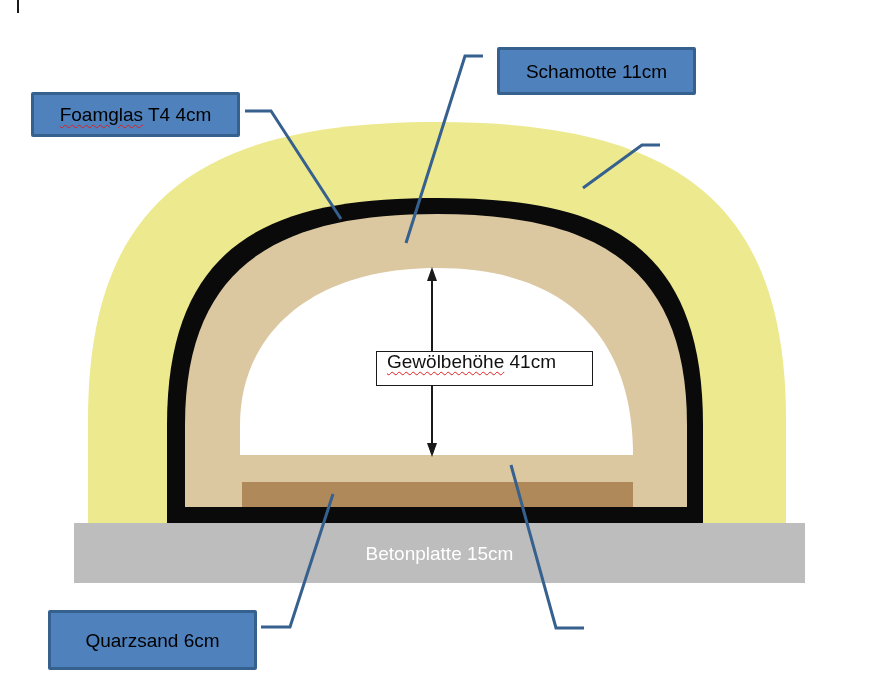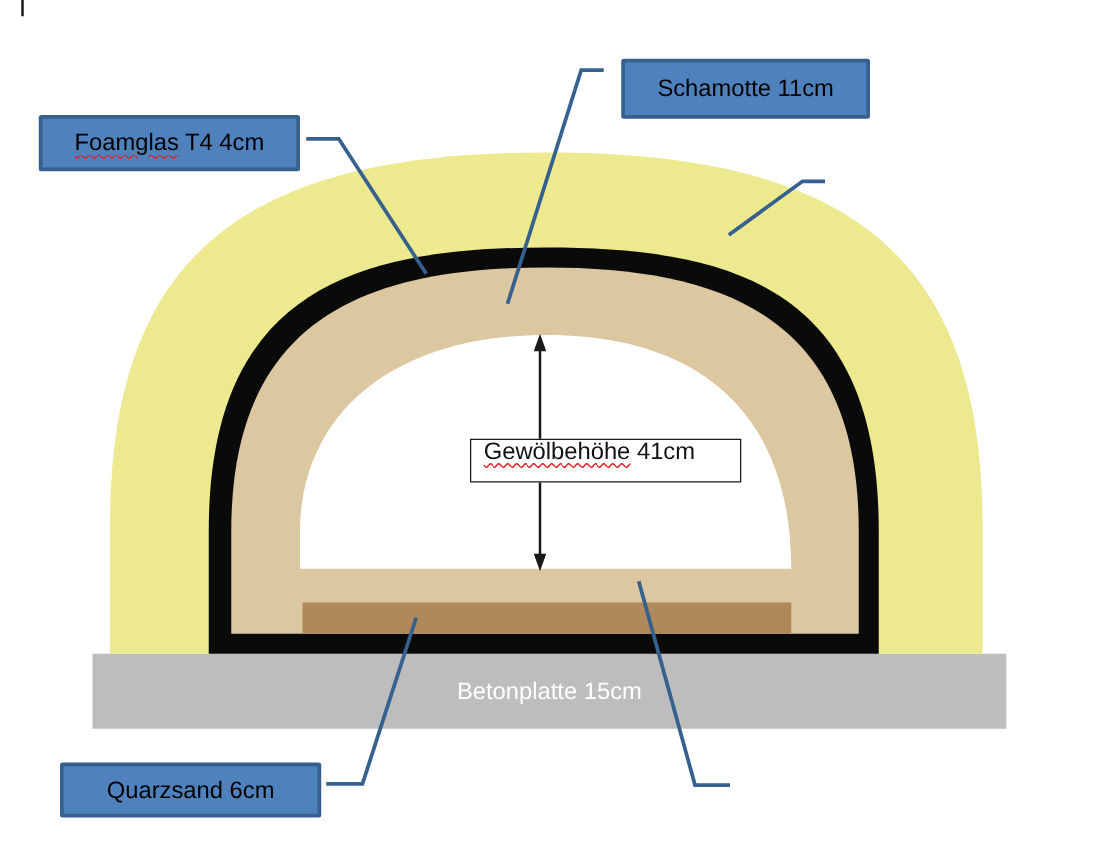--- a/index.html
+++ b/index.html
@@ -62,21 +62,21 @@
     color: #ffffff;
     font-size: 19px;
     line-height: 1;
     border-radius: 20px;
   }
 
   
   .co-foamglas        { left: 31px;  top: 92px;  width: 209px; height: 45px; }
   .co-schamotte       { left: 497px; top: 47px;  width: 199px; height: 48px; }
   .co-steinwolle      { left: 673px; top: 137px; width: 209px; height: 47px; }
-  .co-quarzsand       { left: 48px;  top: 610px; width: 209px; height: 44px; }
+  .co-quarzsand       { left: 48px;  top: 610px; width: 209px; height: 60px; }
   .co-schamotteplatten{ left: 584px; top: 608px; width: 222px; height: 51px; }
 </style>
 </head>
 <body>
 
 <div class="stage">
 
   <svg width="888" height="685" viewBox="0 0 888 685">
 
     <rect x="17" y="0" width="2" height="13" fill="#1a1a1a"></rect>

